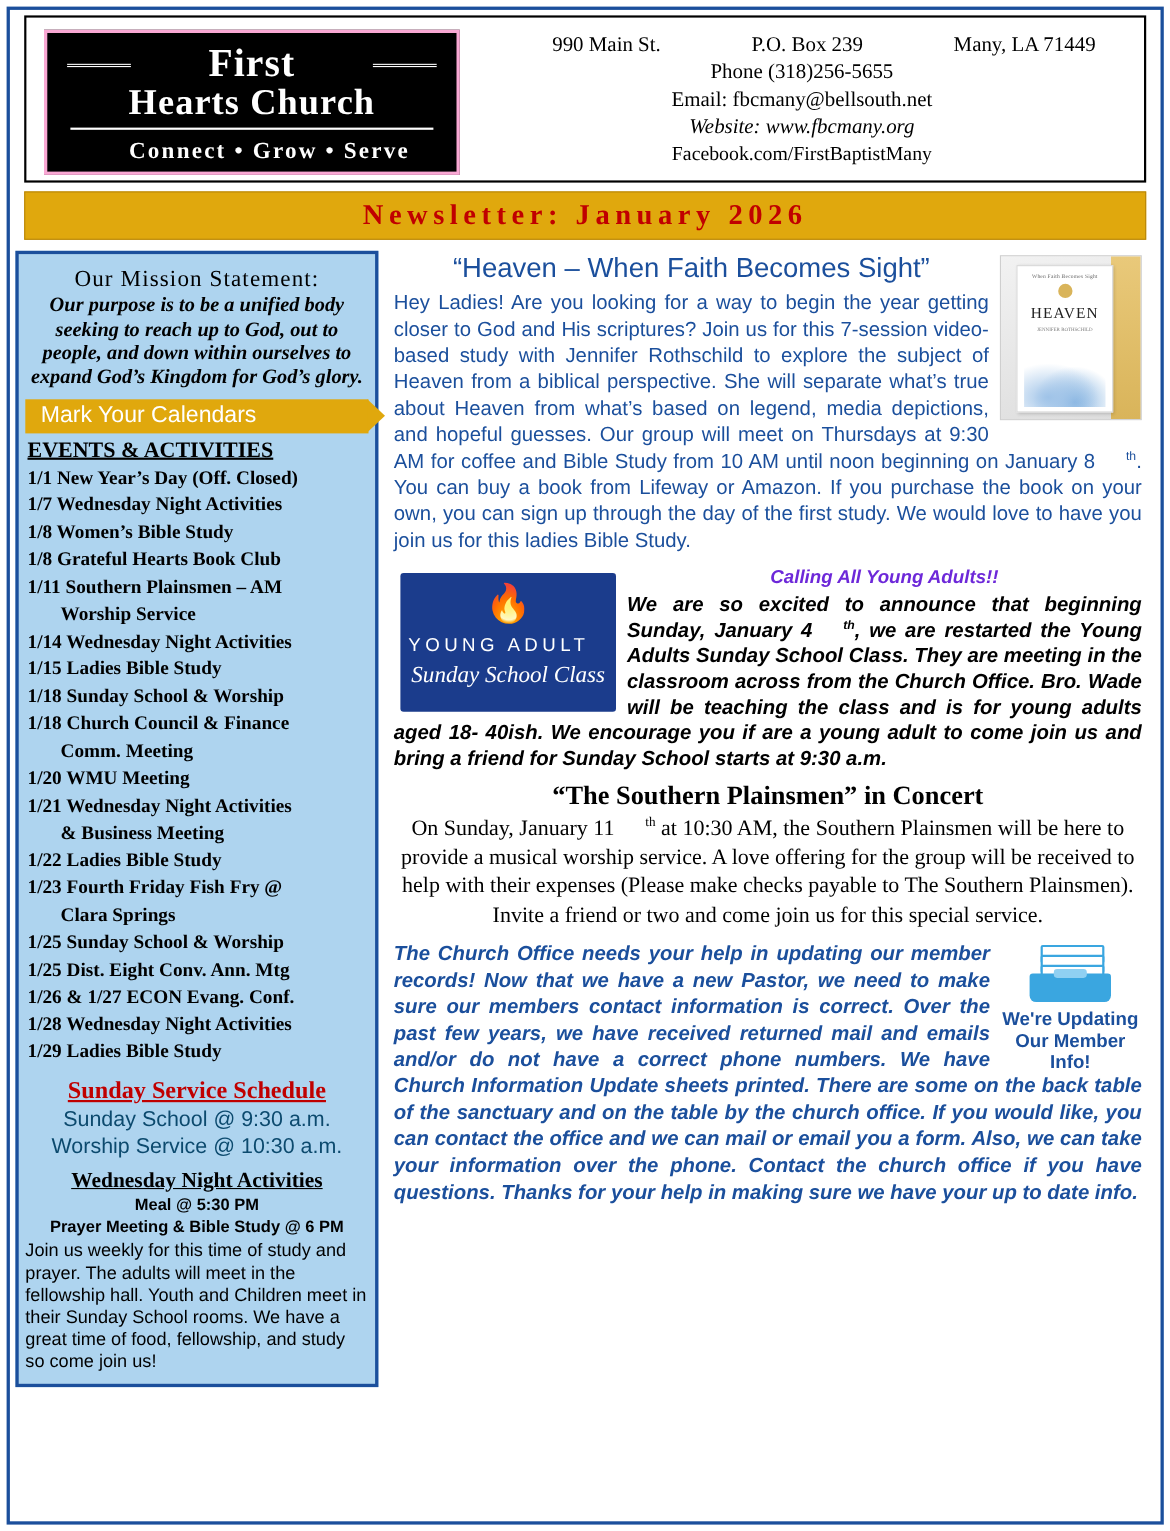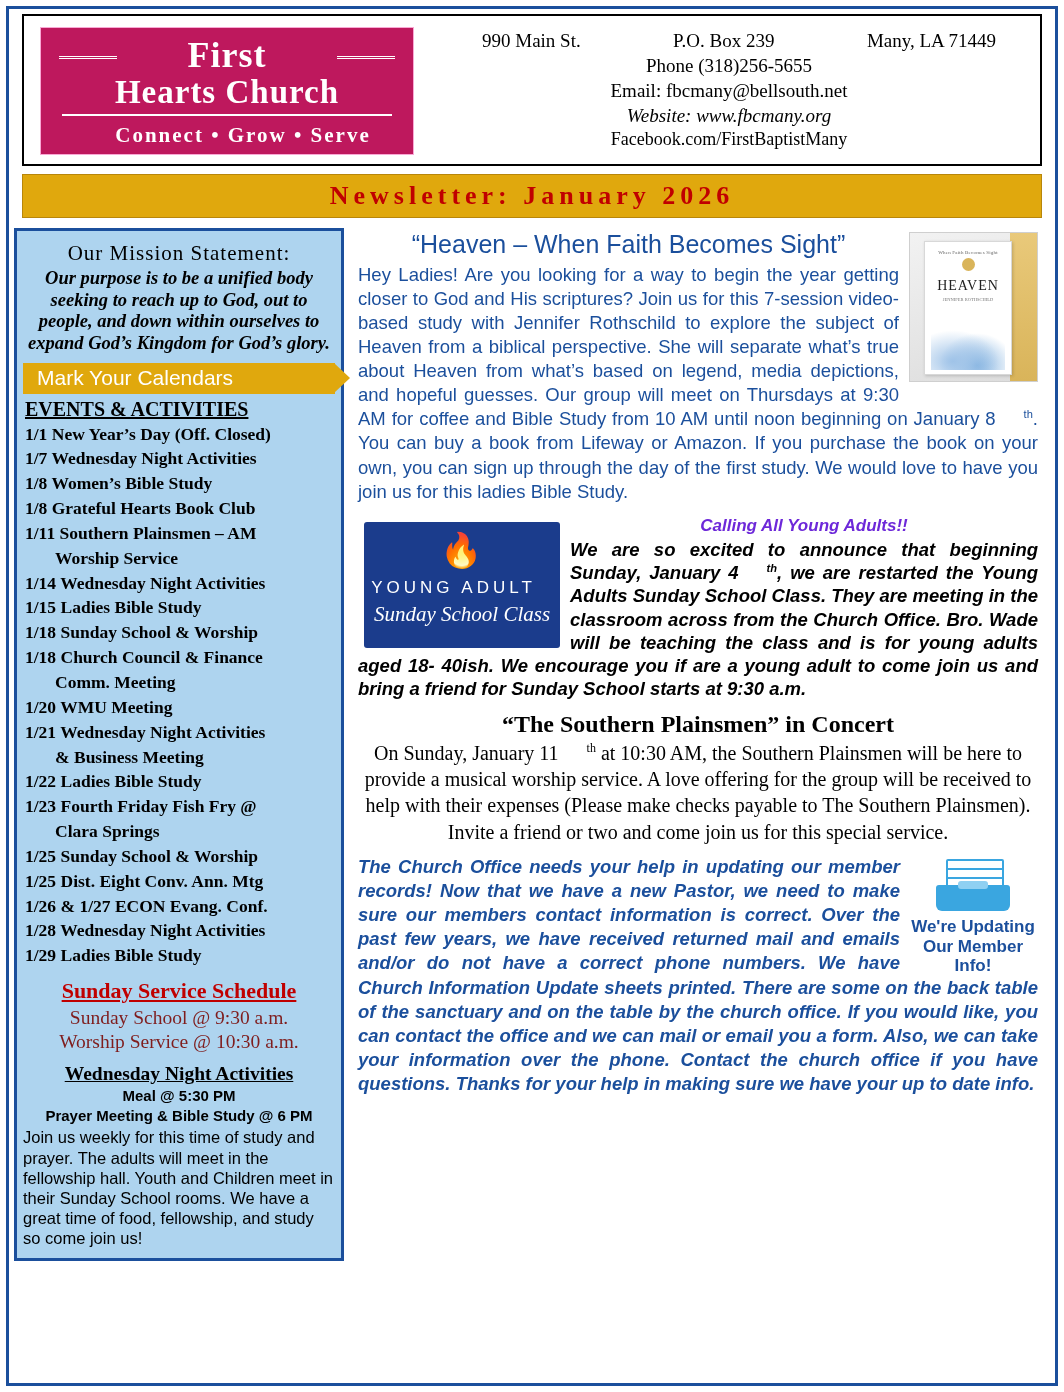--- a/index.html
+++ b/index.html
@@ -30,22 +30,22 @@
     margin:0 auto;
     width:1020px;
     height:152px;
     border:2px solid #000;
     box-sizing:border-box;
     background:#fff;
   }
   .logo-box{
     position:absolute;left:16px;top:11px;
     width:372px;height:126px;
-    background:#be185d;
-    border:1px solid #f9a8d4;
+    background:#000000;
+    border:3px solid #f9a8d4;
     color:#fff;
     text-align:center;
   }
   .logo-line1{
     font-family:"Liberation Serif", serif;
     font-weight:bold;
     font-size:36px;
     letter-spacing:1px;
     margin-top:6px;
     position:relative;
@@ -75,21 +75,21 @@
     margin-top:7px;
     padding-left:32px;
   }
   .contact{
     position:absolute;left:404px;top:12px;right:10px;
     text-align:center;
     font-size:19px;
     line-height:1.32;
   }
   .contact .addr{display:flex;justify-content:space-between;padding:0 34px 0 54px;}
-  .contact .addr span{white-space:nowrap;}
+  .contact .addr span{white-space:nowrap;margin-left:20px;}
   .contact .site{font-style:italic;}
   .contact .fb{font-size:18px;}
   
   .title-bar{
     margin:8px auto 0;
     width:1020px;height:44px;
     background:#e0a80d;
     border:1px solid #b8860b;
     box-sizing:border-box;
     display:flex;align-items:center;justify-content:center;
@@ -150,22 +150,22 @@
   }
   .event{
     font-weight:bold;font-size:17.5px;line-height:1.42;margin-left:2px;
   }
   .event.indent{margin-left:32px;}
   .sched-head{
     text-align:center;color:#c00000;font-weight:bold;font-size:22px;
     text-decoration:underline;margin:10px 0 2px;
   }
   .sched-line{
-    text-align:center;color:#7f1d1d;font-size:19.5px;line-height:1.24;
-    font-family:Liberation Serif, serif;
+    text-align:center;color:#0c4a6e;font-size:19.5px;line-height:1.24;
+    font-family:Liberation Sans, sans-serif;
   }
   .wed-head{
     text-align:center;font-weight:bold;font-size:19.5px;text-decoration:underline;margin:9px 0 1px;
   }
   .wed-sub{
     text-align:center;font-weight:bold;font-size:15px;line-height:1.3;
     font-family:"Liberation Sans", sans-serif;
   }
   .wed-body{
     font-size:16.5px;line-height:1.22;margin-top:2px;

